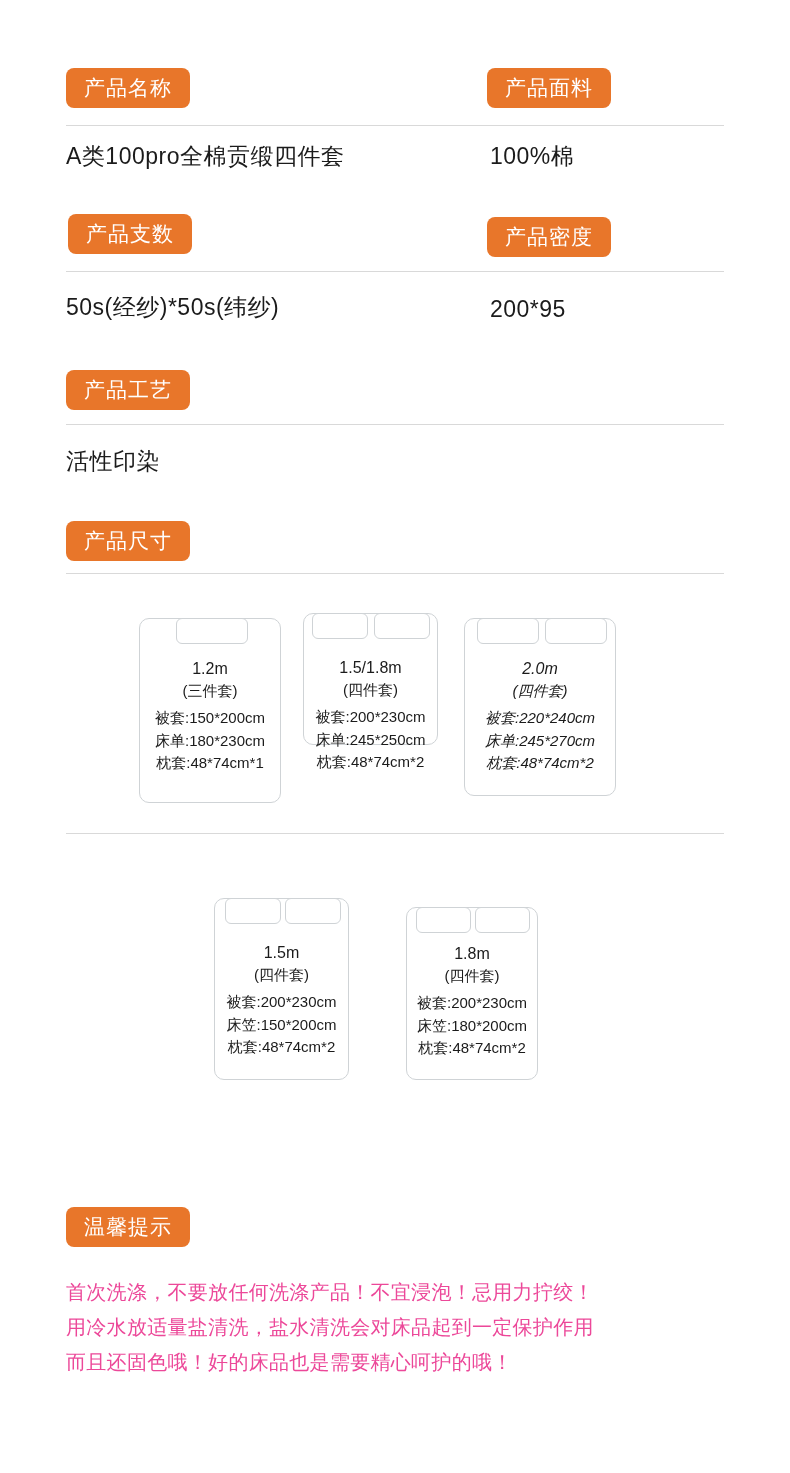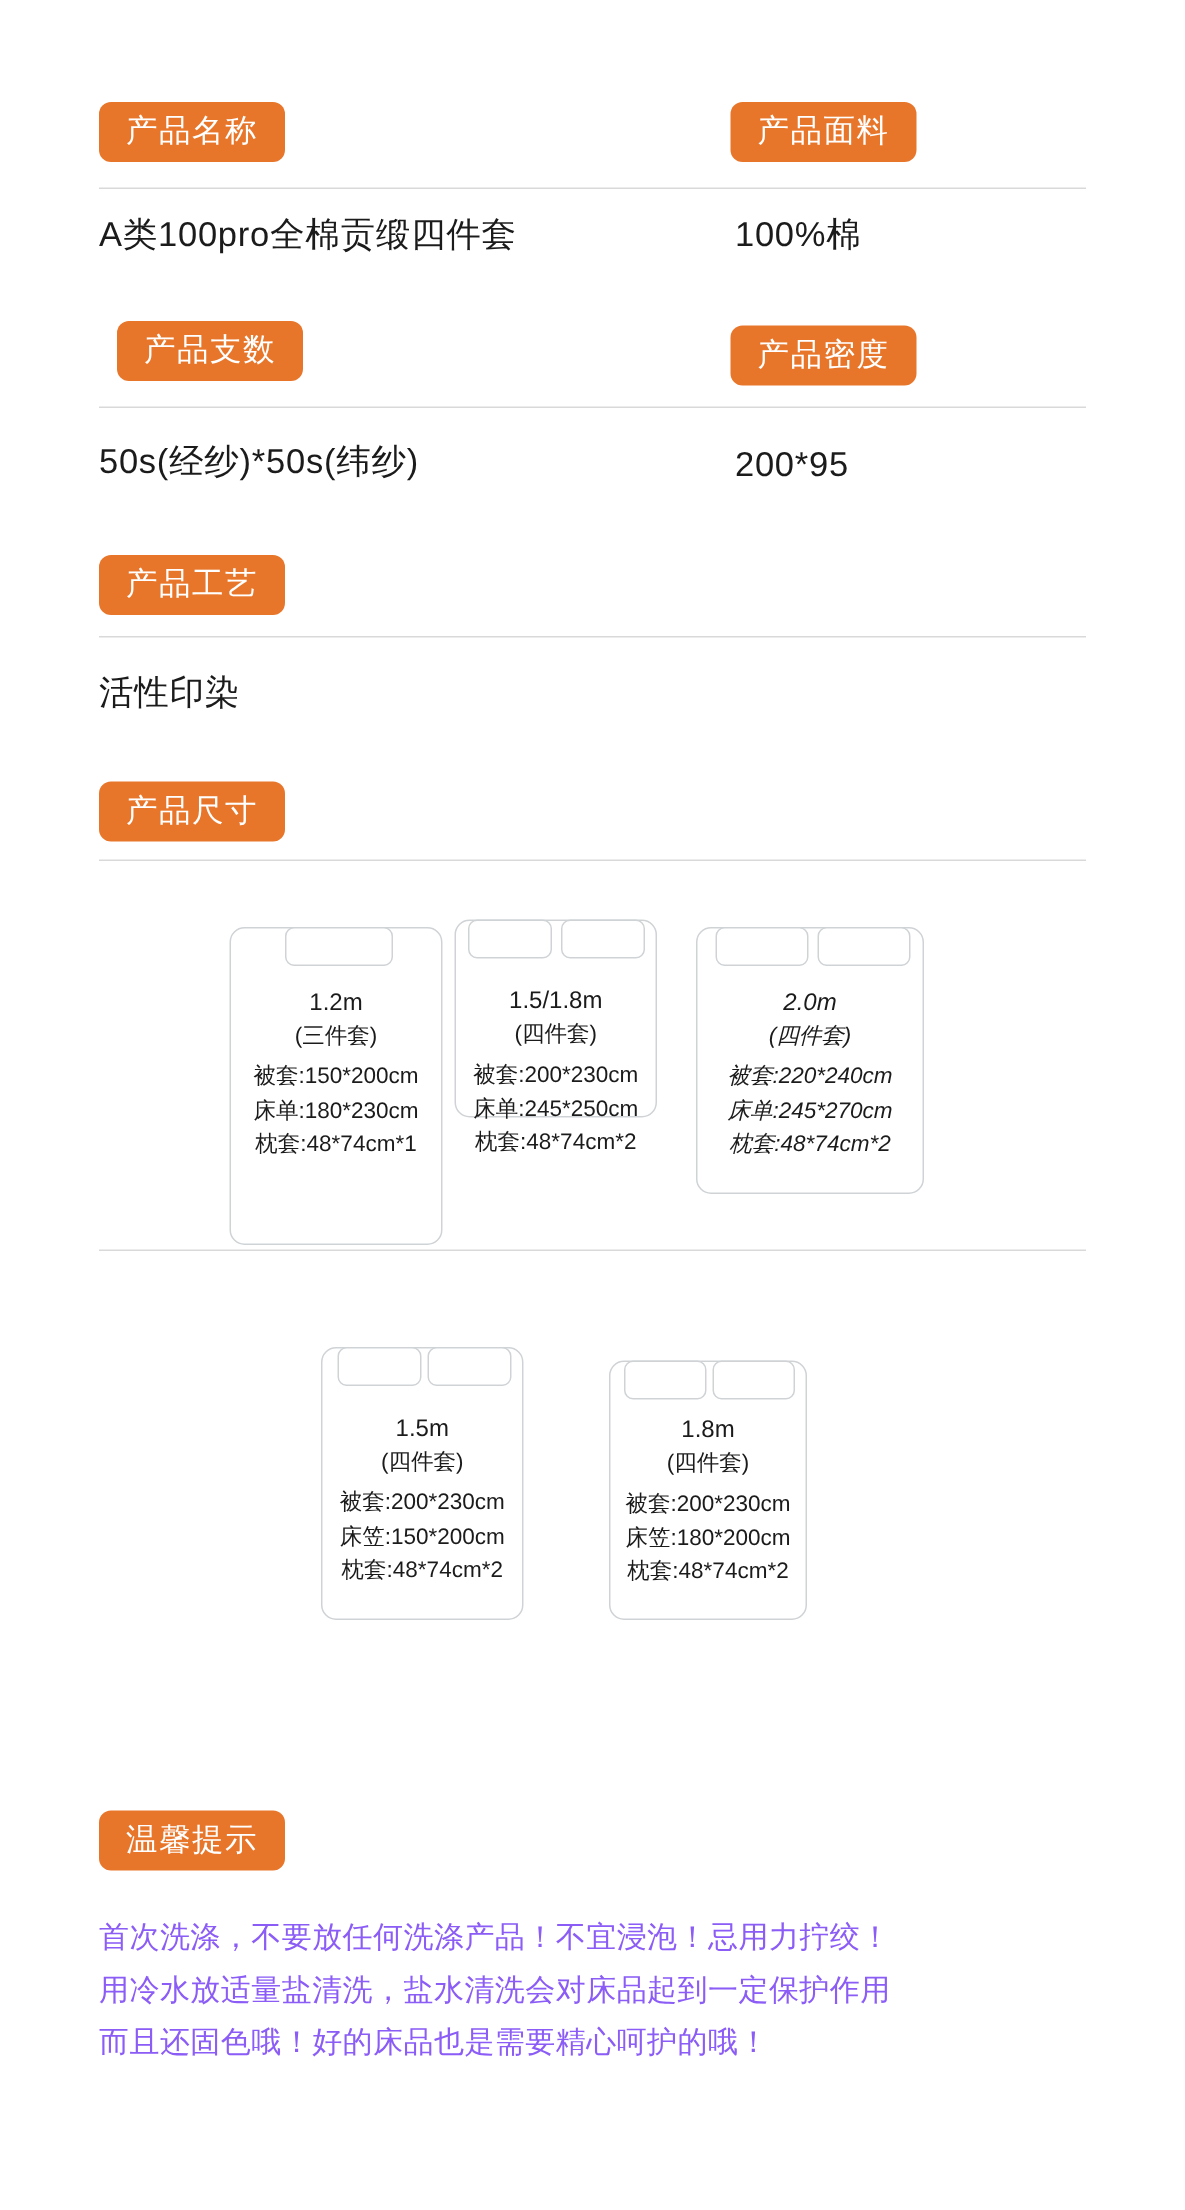--- a/index.html
+++ b/index.html
@@ -87,21 +87,21 @@
     font-size: 15px;
     line-height: 1.5;
     color: #1b1b1b;
   }
   .bed-lines span { display: block; }
 
   
   .tips-text {
     font-size: 20px;
     line-height: 1.75;
-    color: #8b5cf6;
+    color: #ec4899;
     letter-spacing: 0.3px;
   }
   .tips-text span { display: block; white-space: nowrap; }
 </style>
 </head>
 <body>
 
 <div class="page">
 
   <div class="abs" style="left:66px; top:68px;">
@@ -109,21 +109,21 @@
   </div>
   <div class="abs" style="left:487px; top:68px;">
     <span class="pill">产品面料</span>
   </div>
 
   <div class="abs divider" style="left:66px; top:125px;"></div>
 
   <div class="abs value" style="left:66px; top:145px;">A类100pro全棉贡缎四件套</div>
   <div class="abs value" style="left:490px; top:145px;">100%棉</div>
 
-  <div class="abs" style="left:78px; top:214px;">
+  <div class="abs" style="left:68px; top:214px;">
     <span class="pill">产品支数</span>
   </div>
   <div class="abs" style="left:487px; top:217px;">
     <span class="pill">产品密度</span>
   </div>
 
   <div class="abs divider" style="left:66px; top:271px;"></div>
 
   <div class="abs value" style="left:66px; top:296px;">50s(经纱)*50s(纬纱)</div>
   <div class="abs value" style="left:490px; top:298px;">200*95</div>
@@ -136,21 +136,21 @@
 
   <div class="abs value" style="left:66px; top:450px;">活性印染</div>
 
   <div class="abs" style="left:66px; top:521px;">
     <span class="pill">产品尺寸</span>
   </div>
 
   <div class="abs divider" style="left:66px; top:573px;"></div>
 
   <div class="abs" style="left:139px; top:618px;">
-    <div class="bed" style="width:142px; height:212px;margin-left:14px;">
+    <div class="bed" style="width:142px; height:185px;">
       <div class="pillow" style="left:36px; width:72px;"></div>
       <div class="bed-text" style="top:38px;">
         <div class="bed-title">1.2m</div>
         <div>(三件套)</div>
       </div>
       <div class="bed-lines" style="position:absolute; left:-2px; right:-2px; top:88px;">
         <span>被套:150*200cm</span>
         <span>床单:180*230cm</span>
         <span>枕套:48*74cm*1</span>
       </div>

